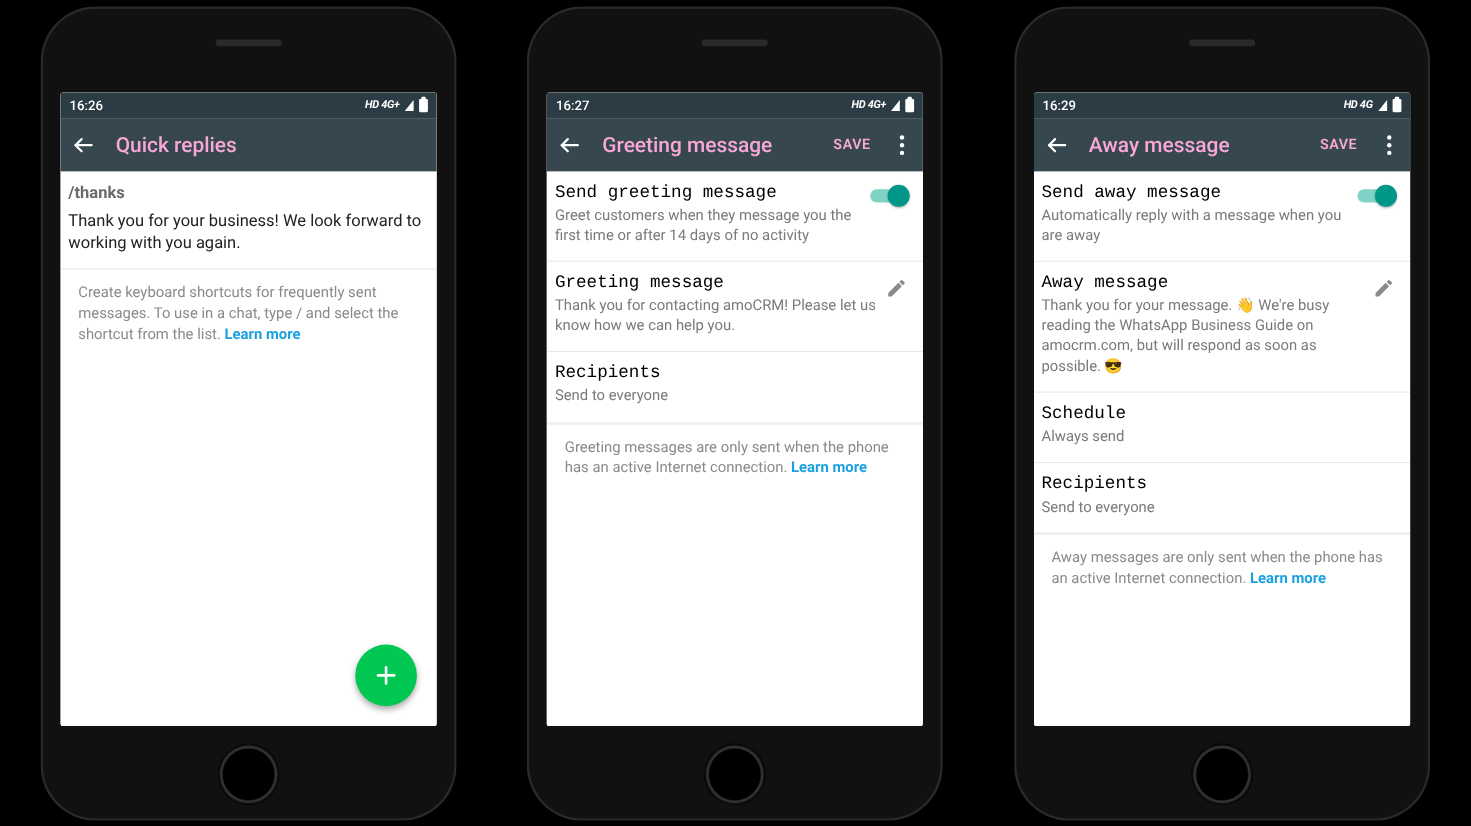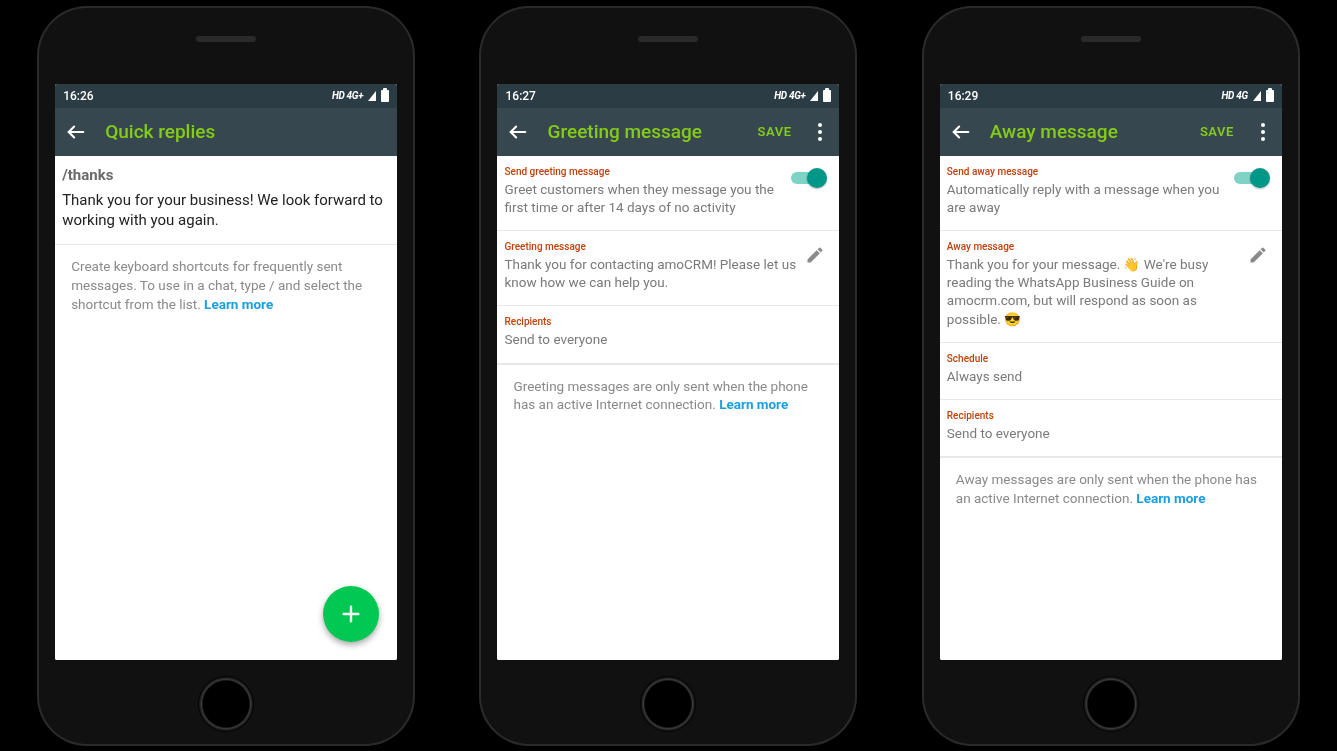--- a/index.html
+++ b/index.html
@@ -40,31 +40,31 @@
     height:24px; background:#2b3c44; color:#fff;
     display:flex; align-items:center; justify-content:space-between;
     padding:0 8px; font-size:12px; font-weight:500;
   }
   .status-right { display:flex; align-items:center; gap:3px; font-size:10px; font-style:italic; font-weight:700;}
   .status-right .net { font-weight:700; letter-spacing:-0.3px;}
   .tri { width:0; height:0; border-left:8px solid transparent; border-bottom:10px solid #fff; margin-left:2px;}
   .batt { width:8px; height:12px; background:#fff; border-radius:1px; margin-left:2px; position:relative;}
   .batt::before{content:"";position:absolute;top:-2px;left:2px;width:4px;height:2px;background:#fff;border-radius:1px 1px 0 0;}
   .app-bar {
-    background:#36474f; color:#84cc16; height:48px;
+    background:#36474f; color:#f9a8d4; height:48px;
     display:flex; align-items:center; padding:0 10px; gap:18px;
   }
   .app-bar .title { font-size:19px; font-weight:500; flex:1; }
   .app-bar .back { width:22px; height:22px; display:flex; align-items:center; justify-content:center; cursor:pointer;}
   .app-bar .save { font-size:13px; font-weight:600; letter-spacing:0.5px; cursor:pointer; padding:6px 2px;}
   .app-bar .more { width:18px; display:flex; flex-direction:column; align-items:center; gap:3px; cursor:pointer; padding:6px 0;}
   .app-bar .more span { width:4px; height:4px; background:#fff; border-radius:50%; }
   .content { flex:1; background:#fff; position:relative; overflow-y:auto;}
   .section { padding:10px 7px 14px; border-bottom:1px solid #e8e8e8; position:relative;}
-  .row-title { font-size:10px; color:#c2410c; font-weight:500; margin-bottom:3px;}
+  .row-title { font-size:16px; color:#000000; font-weight:500; margin-bottom:3px;font-family:Liberation Mono, monospace;}
   .shortcut { font-size:15px; color:#6a6a6a; font-weight:700; margin-bottom:6px;}
   .row-text  { font-size:15px; color:#222; line-height:1.35;}
   .row-sub   { font-size:13.5px; color:#7a7a7a; line-height:1.35; padding-right:34px;}
   .hint { padding:12px 16px; font-size:13.5px; color:#8a8a8a; line-height:1.4; border-top:1px solid #e8e8e8;}
   .learn-more { color:#1aa0e0; cursor:pointer;font-weight:bold;}
   .toggle {
     position:absolute; right:14px; top:12px; width:34px; height:20px; cursor:pointer;
   }
   .toggle-track{position:absolute;top:4px;left:0;width:34px;height:12px;background:#7fd3c4;border-radius:8px;}
   .toggle-thumb{position:absolute;top:0;right:-2px;width:20px;height:20px;background:#009688;border-radius:50%;box-shadow:0 1px 2px rgba(0,0,0,.3);}

